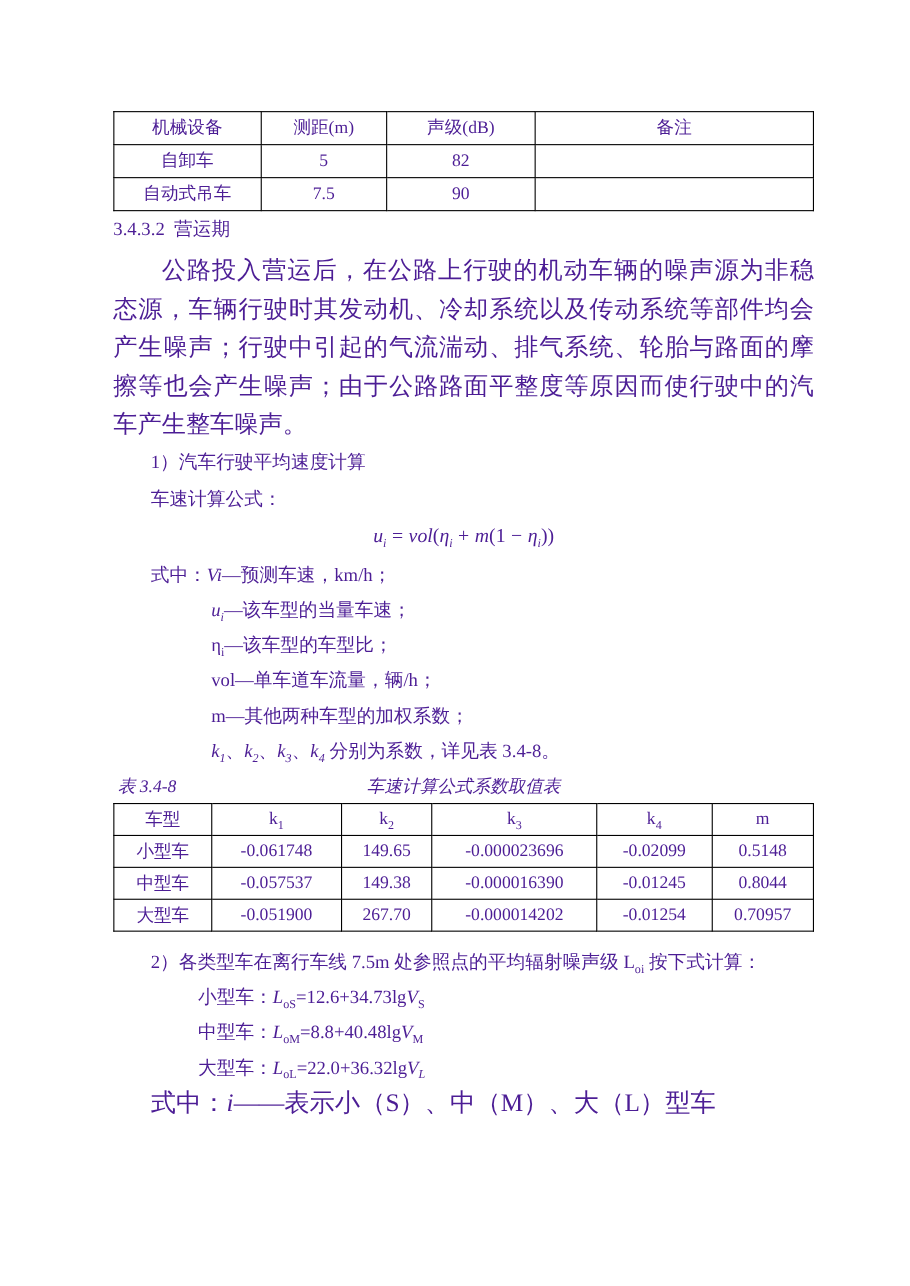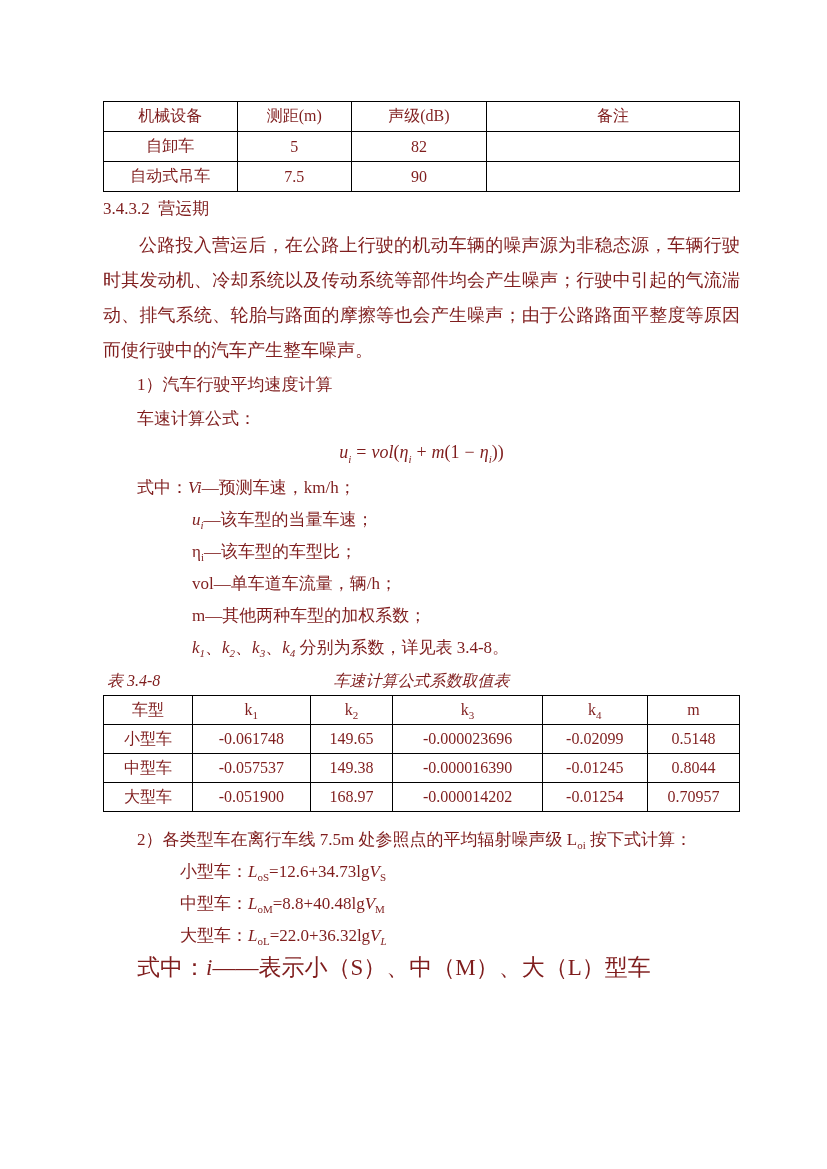--- a/index.html
+++ b/index.html
@@ -2,21 +2,21 @@
 <html><head>
 <meta charset="utf-8">
 <style>
   * { box-sizing: border-box; }
   html, body { margin: 0; padding: 0; background: #ffffff; }
   .page {
     position: relative;
     width: 827px;
     height: 1169px;
     background: #ffffff;
-    color: #7f1d1d;
+    color: #4c1d95;
     font-family: "Liberation Serif", "DejaVu Serif", serif;
     overflow: hidden;
   }
   .content {
     position: absolute;
     left: 103px;
     top: 101px;
     width: 637px;
   }
   
@@ -34,21 +34,21 @@
   .k-table td, .k-table th { height: 29px; font-size: 16px; }
   
   .section-heading {
     margin-top: 4px;
     font-size: 17px;
     line-height: 26px;
     white-space: pre-wrap;
   }
   .body-para {
     margin: 6px 0 0 0;
-    font-size: 18px;
+    font-size: 22px;
     line-height: 35px;
     text-align: justify;
     text-indent: 2em;
   }
   .line { font-size: 17px; line-height: 34px; text-indent: 2em; }
   
   .formula-line {
     text-align: center;
     font-size: 18px;
     line-height: 28px;
@@ -172,21 +172,21 @@
         <td>中型车</td>
         <td>-0.057537</td>
         <td>149.38</td>
         <td>-0.000016390</td>
         <td>-0.01245</td>
         <td>0.8044</td>
       </tr>
       <tr>
         <td>大型车</td>
         <td>-0.051900</td>
-        <td>168.97</td>
+        <td>267.70</td>
         <td>-0.000014202</td>
         <td>-0.01254</td>
         <td>0.70957</td>
       </tr>
     </tbody>
       </table>
 
     <div class="item2-line"><span>2）各类型车在离行车线 7.5m 处参照点的平均辐射噪声级 </span><span>L</span><sub>oi</sub><span> 按下式计算：</span></div>
 
     <div class="rad-line"><span>小型车：</span><i>L</i><sub>oS</sub><span>=12.6+34.73lg</span><i>V</i><sub>S</sub></div>

